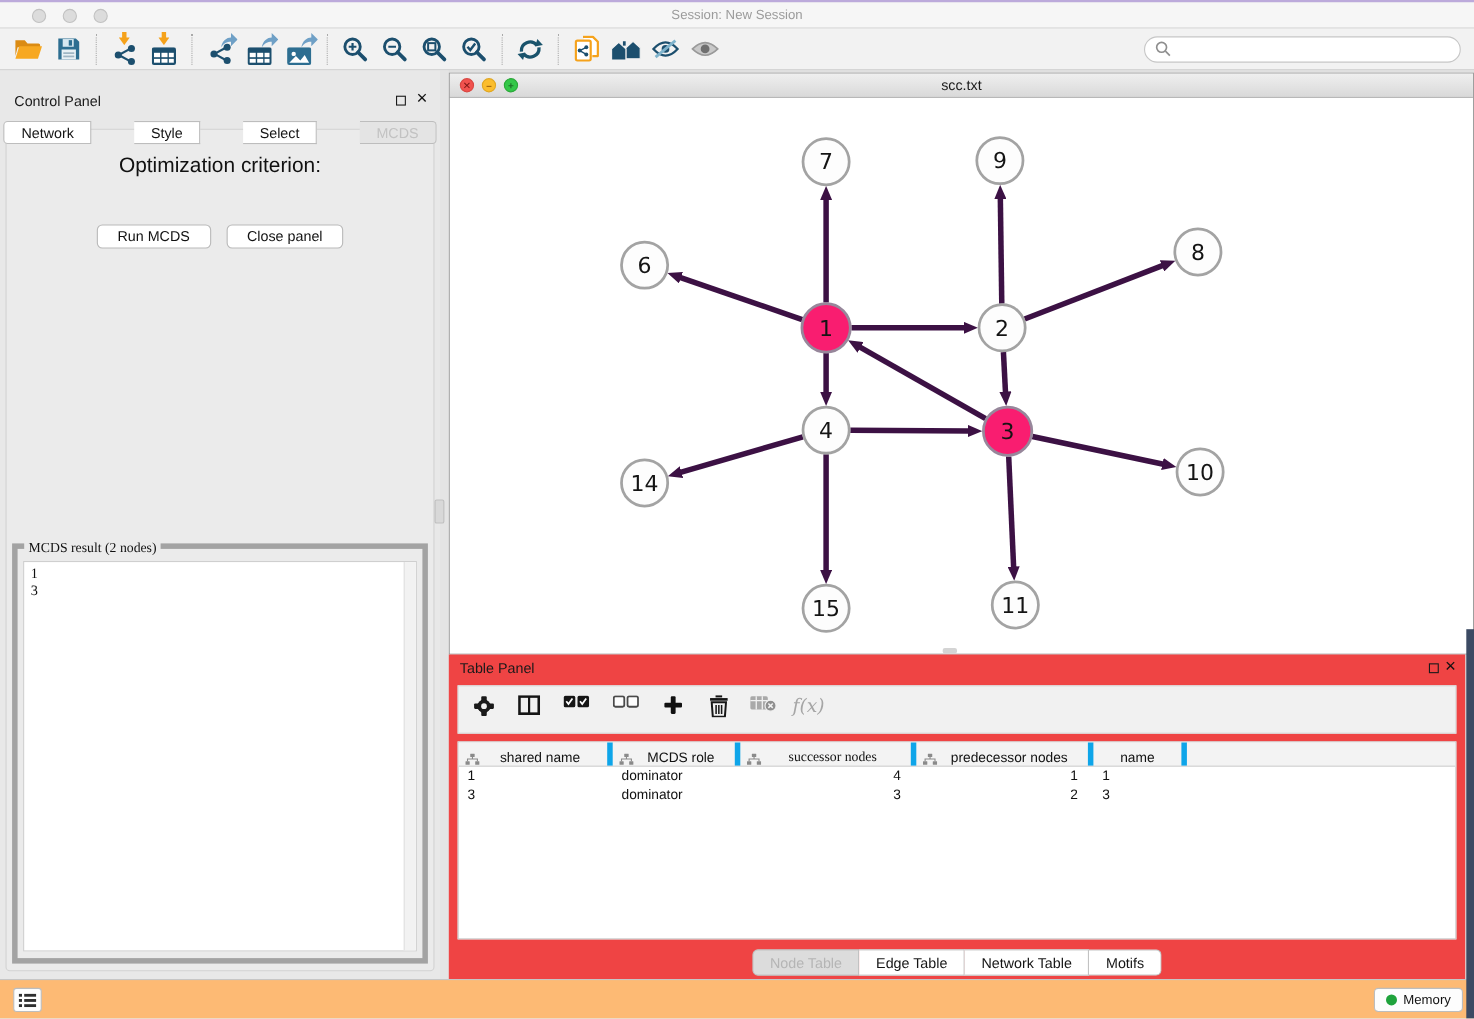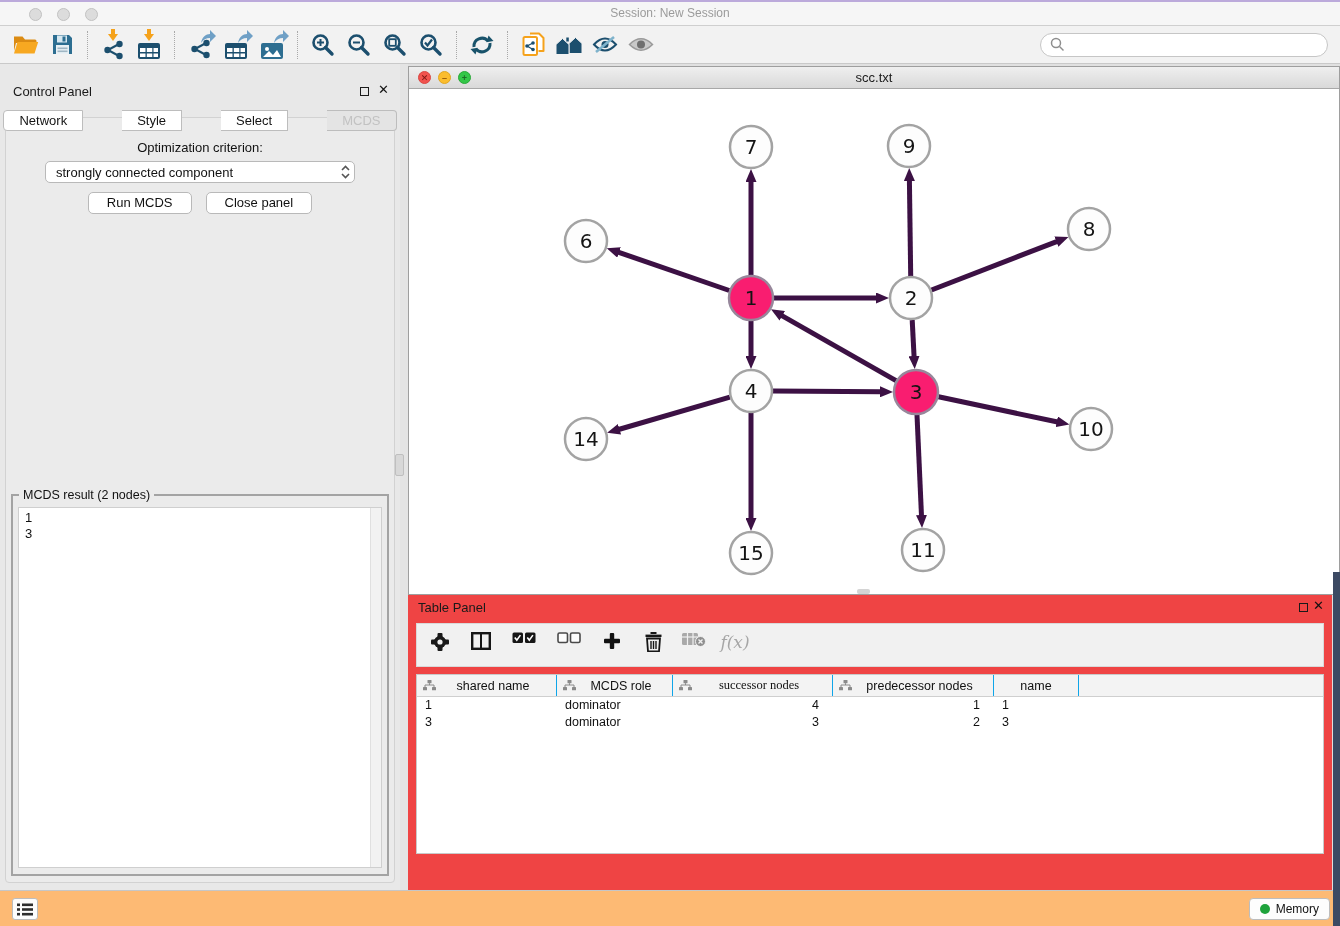--- a/index.html
+++ b/index.html
@@ -39,30 +39,30 @@
   #cp-close { position:absolute; right:11px; top:6px; }
   .seg { display:flex; justify-content:center; }
   #cp-tabs { position:relative; z-index:2; margin-top:5px;gap:39px; }
   .seg-tab { border:1px solid #BDBDBD; border-left:none; background:#FFFFFF; height:21px; line-height:20px;
     font-size:13px; padding:0 15px; color:#141414; }
   .seg-tab:first-child { border-left:1px solid #BDBDBD; border-radius:4px 0 0 4px; }
   .seg-tab:last-child { border-radius:0 4px 4px 0; }
   .seg-tab.seg-active { background:#E4E4E4; color:#C2C2C2; }
   #cp-content { position:absolute; left:5px; top:53px; width:390px; height:766px;
     background:#EBEBEB; border:1px solid #D2D2D2; border-radius:4px; }
-  #opt-label { position:absolute; top:22px; width:100%; text-align:center; font-size:13px; color:#111; }
+  #opt-label { position:absolute; top:22px; width:100%; text-align:center; font-size:19px; color:#111; }
   #criterion-select { position:absolute; left:39px; top:43px; width:310px; height:22px; background:#FFFFFF;
     border:1px solid #B9B9B9; border-radius:5px; display:flex; align-items:center; padding:0 4px 0 10px; }
   #criterion-select .sel-text { flex:1; font-size:13px; color:#111; }
   #cp-buttons { position:absolute; top:74px; width:100%; display:flex; justify-content:center; gap:14px; }
   .cp-btn { height:22px; background:#FFFFFF; border:1px solid #B9B9B9; border-radius:5px;
     font-size:13px; color:#111; padding:0 18px; line-height:20px;
-    font-family:"Liberation Sans","DejaVu Sans",sans-serif; }
+    font-family:"Liberation Sans","DejaVu Sans",sans-serif;margin-top:12px; }
   #result-group { position:absolute; left:5px; top:376px; width:378px; height:382px;
-    border:2px solid #a3a3a3; }
+    border:5px solid #a3a3a3;font-family:Liberation Serif, serif; }
   #result-legend { position:absolute; top:-8px; left:6px; background:#EBEBEB; padding:0 4px;
     font-size:12.5px; color:#111; }
   #result-area { position:absolute; left:5px; top:11px; right:5px; bottom:6px; background:#FFFFFF;
     border:1px solid #CFCFCF; }
   #result-lines { position:absolute; left:0; top:0; right:11px; bottom:0; padding:2px 6px;
     font-size:13px; color:#111; line-height:16px; }
   #result-scrollbar { position:absolute; right:0; top:0; width:11px; bottom:0; background:#F2F2F2;
     border-left:1px solid #E0E0E0; }
 
   
@@ -94,21 +94,21 @@
   #tp-float { position:absolute; right:24px; top:8px; }
   #tp-close { position:absolute; right:8px; top:6px; }
   #tp-toolbar { position:absolute; left:8px; top:28px; width:908px; height:44px; background:#F1F1F1;
     border:1px solid #D9D9D9; display:flex; align-items:center; padding-left:10px; gap:15px; }
   .tp-icon { width:26px; height:26px; display:flex; justify-content:center; }
   #fx-label { font-family:"DejaVu Serif","Liberation Serif",serif; font-style:italic;
     color:#A6A6A6; font-size:17px; }
   #table-container { position:absolute; left:8px; top:79px; width:908px; height:180px;
     background:#FFFFFF; border:1px solid #C9C9C9; }
   #table-head { display:flex; height:22px; background:#F3F3F3; border-bottom:1px solid #CFCFCF; }
-  .th { display:flex; align-items:center; border-right:1px solid #0ea5e9; font-size:12.5px; color:#111;
+  .th { display:flex; align-items:flex-end; border-right:5px solid #0ea5e9; font-size:12.5px; color:#111;
     padding-left:6px; }
   .th .th-label { flex:1; text-align:center; padding-right:6px; }
   .tr { display:flex; height:17px; }
   .td { font-size:12.5px; color:#111; line-height:17px; white-space:nowrap; overflow:hidden; }
   #bottom-tabs { position:absolute; left:0; top:268px; width:924px; display:flex; justify-content:center; }
   .btab { border:1px solid #C2C2C2; border-left:none; background:#FFFFFF; height:24px; line-height:23px;
     font-size:13px; padding:0 15px; color:#141414; }
   .btab:first-child { border-left:1px solid #C2C2C2; border-radius:5px 0 0 5px; }
   .btab:last-child { border-radius:0 5px 5px 0; }
   .btab.btab-active { background:#DCDCDC; color:#B5B5B5; }
@@ -318,27 +318,20 @@
     <span id="cp-close" class="close-x">✕</span>
   </div>
   <div id="cp-tabs" class="seg">
       <div class="seg-tab">Network</div>
       <div class="seg-tab">Style</div>
       <div class="seg-tab">Select</div>
       <div class="seg-tab seg-active">MCDS</div>
     </div>
   <div id="cp-content">
     <div id="opt-label">Optimization criterion:</div>
-    <div id="criterion-select">
-      <span class="sel-text">strongly connected component</span>
-      <svg width="9" height="14" viewBox="0 0 9 14">
-        <path d="M1 5 L4.5 1.5 L8 5" fill="none" stroke="#555" stroke-width="1.6"></path>
-        <path d="M1 9 L4.5 12.5 L8 9" fill="none" stroke="#555" stroke-width="1.6"></path>
-      </svg>
-    </div>
     <div id="cp-buttons">
       <button class="cp-btn">Run MCDS</button>
       <button class="cp-btn">Close panel</button>
     </div>
     <div id="result-group">
       <span id="result-legend">MCDS result (2 nodes)</span>
       <div id="result-area">
         <div id="result-lines">
             <div>1</div>
             <div>3</div>
@@ -570,20 +563,26 @@
           <div class="tr">
             <div class="td" style="width: 140px; text-align: left; padding: 0px 0px 0px 8px;">3</div>
             <div class="td" style="width: 116px; text-align: left; padding: 0px 0px 0px 8px;">dominator</div>
             <div class="td" style="width: 160px; text-align: right; padding: 0px 14px 0px 0px;">3</div>
             <div class="td" style="width: 161px; text-align: right; padding: 0px 14px 0px 0px;">2</div>
             <div class="td" style="width: 85px; text-align: left; padding: 0px 0px 0px 8px;">3</div>
           </div>
         </div>
     </div>
 
+    <div id="bottom-tabs" class="seg">
+        <div class="btab btab-active">Node Table</div>
+        <div class="btab">Edge Table</div>
+        <div class="btab">Network Table</div>
+        <div class="btab">Motifs</div>
+      </div>
   </div>
 </div>
 
 <div id="h-splitter-handle" class="abs"></div>
 
 <div id="status-bar" class="abs">
   <div id="status-list-btn">
     <svg width="16" height="13" viewBox="0 0 16 13">
       <g fill="#2E2E2E">
         <rect x="0" y="0.5" width="3" height="2.6"></rect>

